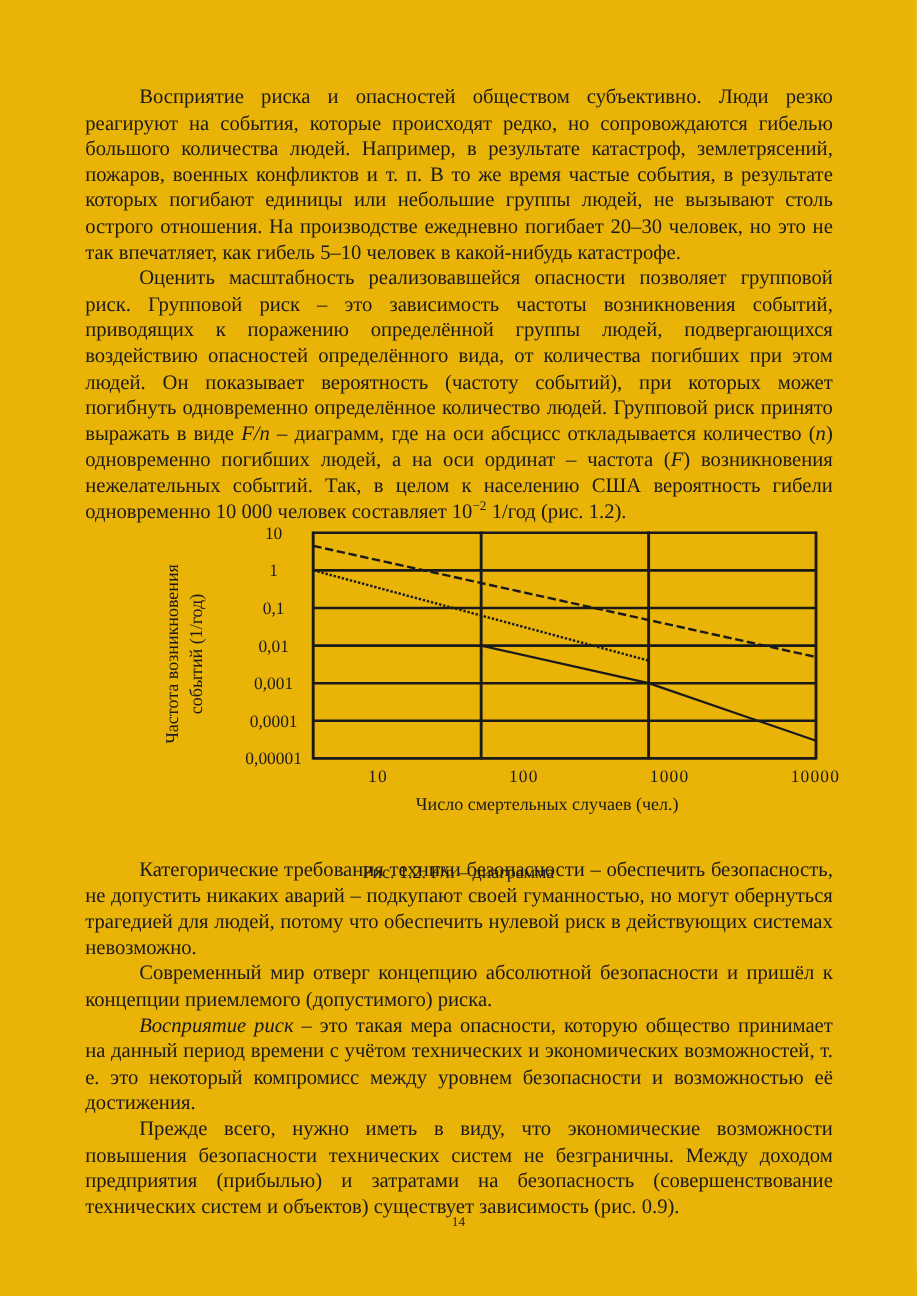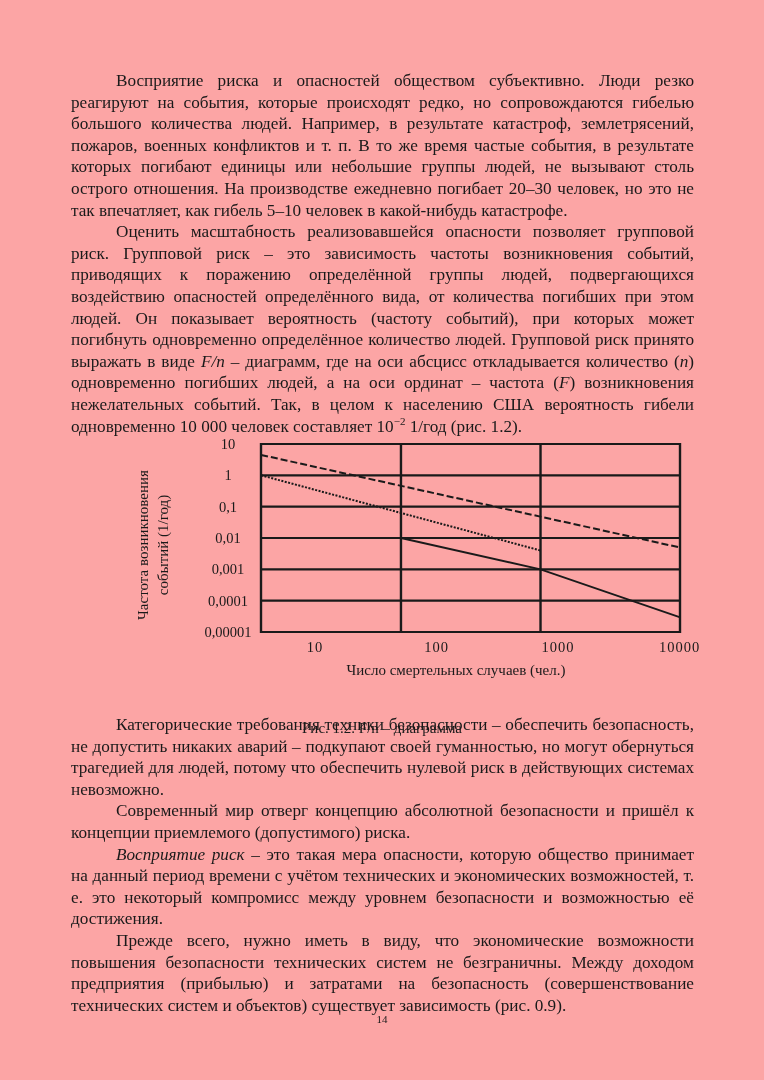--- a/index.html
+++ b/index.html
@@ -1,18 +1,18 @@
 <!DOCTYPE html>
 <html><head>
 <meta charset="utf-8">
 <style>
   html, body { margin: 0; padding: 0; background: #ffffff; }
   body { width: 764px; height: 1080px; position: relative; overflow: hidden;
          font-family: "Liberation Serif", "DejaVu Serif", serif; color: #1a1a1a; }
-  .page { position: absolute; left: 0; top: 0; width: 764px; height: 1080px; background: #fca5a5; }
+  .page { position: absolute; left: 0; top: 0; width: 764px; height: 1080px; background: #eab308; }
   .text-block { position: absolute; left: 71px; width: 623px; font-size: 17.2px; line-height: 21.6px;
                 text-align: justify; }
   .text-block p { margin: 0; text-indent: 45px; hyphens: manual; }
   .text-block em { font-style: italic; }
   #block-top { top: 70px; }
   #block-bottom { top: 714px; }
   .chart-wrap { position: absolute; left: 90px; top: 430px; width: 610px; height: 255px; margin-left: 38px; }
   .chart-wrap svg { position: absolute; left: 0; top: 0; }
   .caption { position: absolute; left: 0; width: 764px; top: 684px; text-align: center;
              font-size: 15px; margin-top: 36px; }

